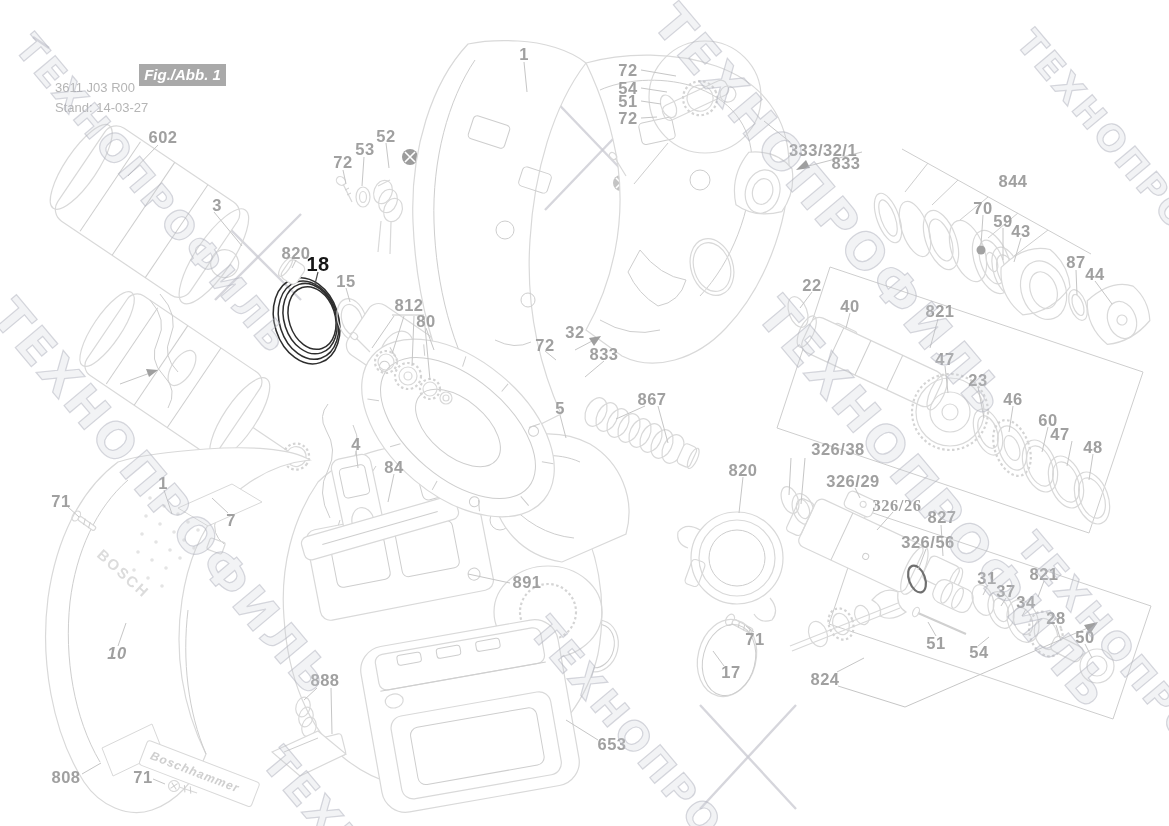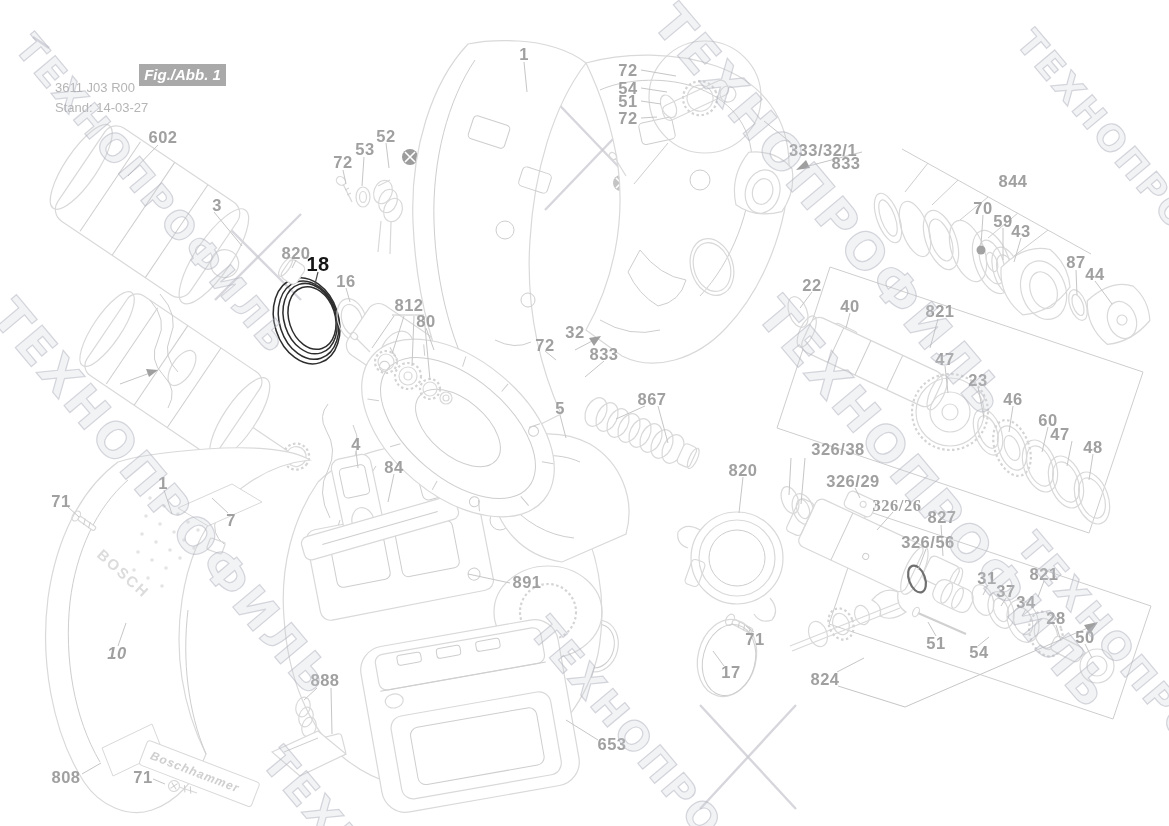--- a/index.html
+++ b/index.html
@@ -574,21 +574,21 @@
 
 
   <div id="labels-layer">
       <span class="plabel" style="left: 163px; top: 137px;">602</span>
       <span class="plabel" style="left: 217px; top: 205px;">3</span>
       <span class="plabel" style="left: 343px; top: 162px;">72</span>
       <span class="plabel" style="left: 365px; top: 149px;">53</span>
       <span class="plabel" style="left: 386px; top: 136px;">52</span>
       <span class="plabel" style="left: 296px; top: 253px;">820</span>
       <span class="plabel hl" style="left: 318px; top: 264px;">18</span>
-      <span class="plabel" style="left: 346px; top: 281px;">16</span>
+      <span class="plabel" style="left: 346px; top: 281px;">15</span>
       <span class="plabel" style="left: 524px; top: 54px;">1</span>
       <span class="plabel" style="left: 628px; top: 70px;">72</span>
       <span class="plabel" style="left: 628px; top: 88px;">54</span>
       <span class="plabel" style="left: 628px; top: 101px;">51</span>
       <span class="plabel" style="left: 628px; top: 118px;">72</span>
       <span class="plabel" style="left: 823px; top: 150px;">333/32/1</span>
       <span class="plabel" style="left: 846px; top: 163px;">833</span>
       <span class="plabel" style="left: 1013px; top: 181px;">844</span>
       <span class="plabel" style="left: 983px; top: 208px;">70</span>
       <span class="plabel" style="left: 1003px; top: 221px;">59</span>

